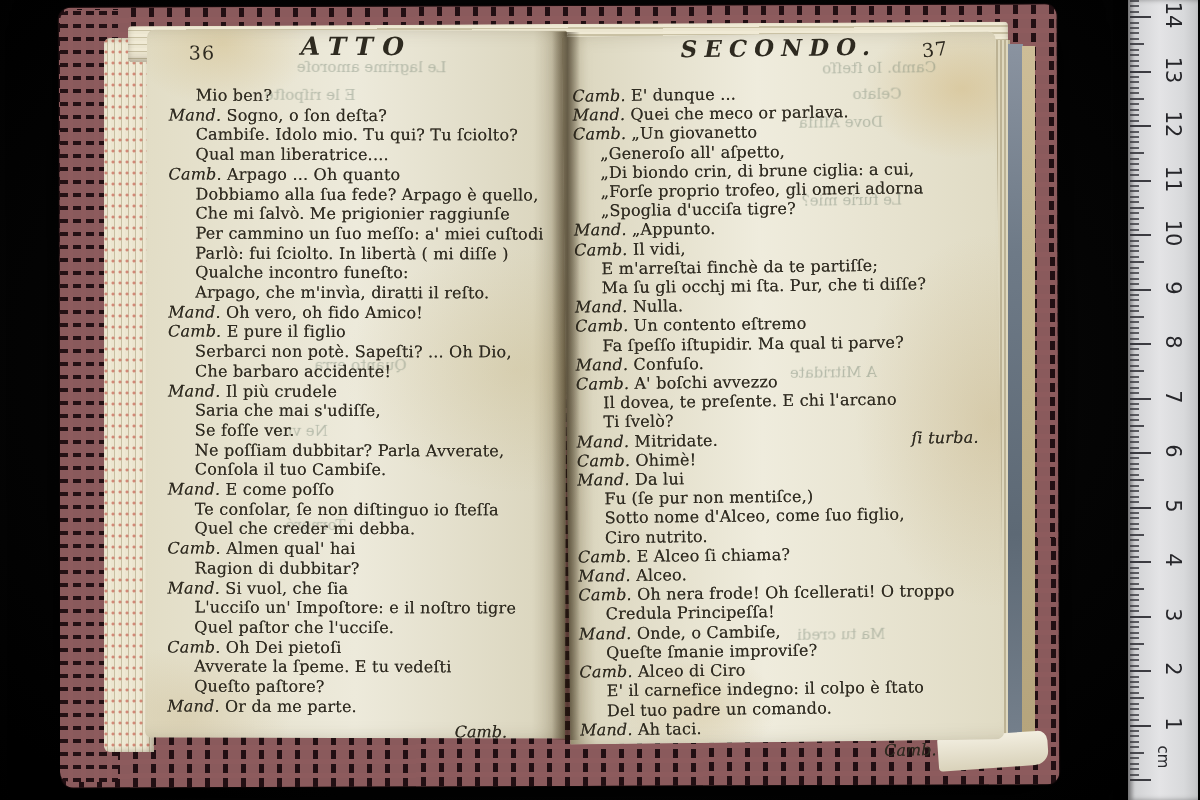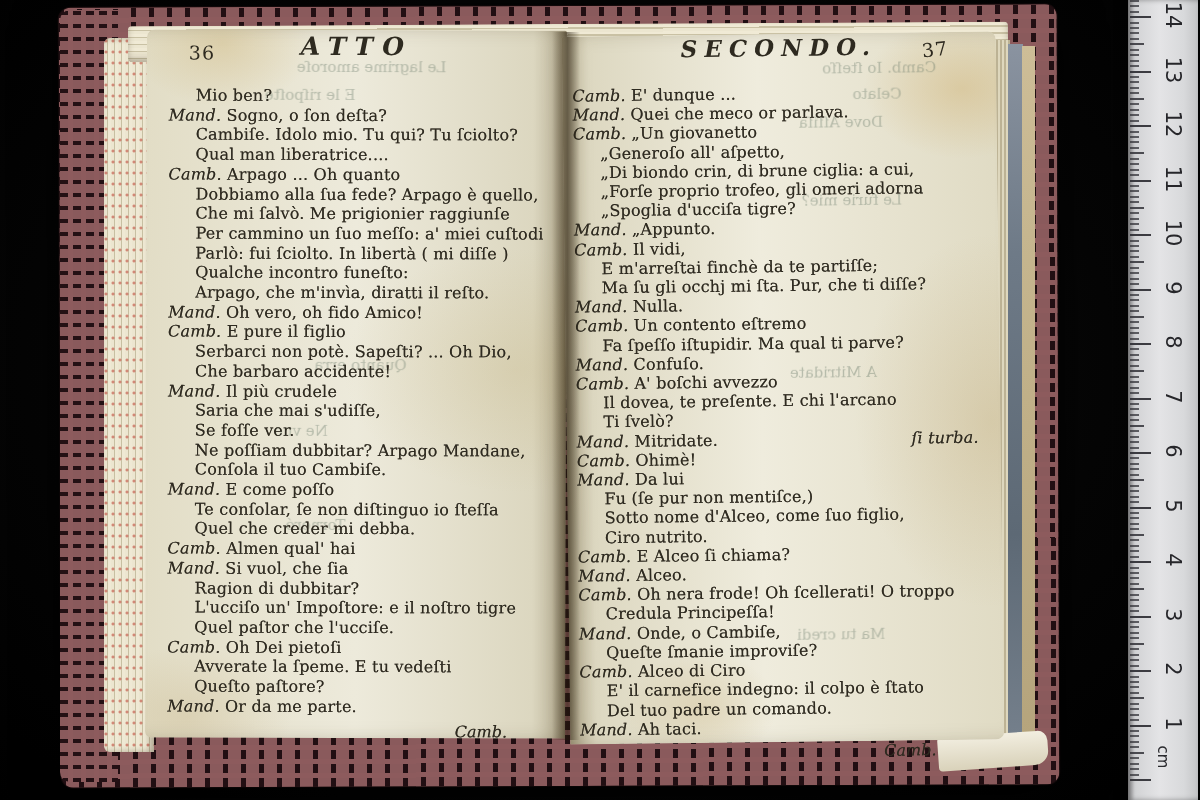--- a/index.html
+++ b/index.html
@@ -139,28 +139,28 @@
           <div class="tline ind"><span>Parlò: fui ſciolto. In libertà ( mi diſſe )</span></div>
           <div class="tline ind"><span>Qualche incontro funeſto:</span></div>
           <div class="tline ind"><span>Arpago, che m'invìa, diratti il reſto.</span></div>
           <div class="tline"><span class="speaker">Mand. </span><span>Oh vero, oh fido Amico!</span></div>
           <div class="tline"><span class="speaker">Camb. </span><span>E pure il figlio</span></div>
           <div class="tline ind"><span>Serbarci non potè. Sapeſti? ... Oh Dio,</span></div>
           <div class="tline ind"><span>Che barbaro accidente!</span></div>
           <div class="tline"><span class="speaker">Mand. </span><span>Il più crudele</span></div>
           <div class="tline ind"><span>Saria che mai s'udiſſe,</span></div>
           <div class="tline ind"><span>Se foſſe ver.</span></div>
-          <div class="tline ind"><span>Ne poſſiam dubbitar? Arpago Mandane,</span></div>
+          <div class="tline ind"><span>Ne poſſiam dubbitar? Parla Avverate,</span></div>
           <div class="tline ind"><span>Conſola il tuo Cambiſe.</span></div>
           <div class="tline"><span class="speaker">Mand. </span><span>E come poſſo</span></div>
           <div class="tline ind"><span>Te conſolar, ſe non diſtinguo io ſteſſa</span></div>
           <div class="tline ind"><span>Quel che creder mi debba.</span></div>
           <div class="tline"><span class="speaker">Camb. </span><span>Almen qual' hai</span></div>
+          <div class="tline ind"><span>Ragion di dubbitar?</span></div>
           <div class="tline"><span class="speaker">Mand. </span><span>Si vuol, che ſia</span></div>
-          <div class="tline ind"><span>Ragion di dubbitar?</span></div>
           <div class="tline ind"><span>L'ucciſo un' Impoſtore: e il noſtro tigre</span></div>
           <div class="tline ind"><span>Quel paſtor che l'ucciſe.</span></div>
           <div class="tline"><span class="speaker">Camb. </span><span>Oh Dei pietoſi</span></div>
           <div class="tline ind"><span>Avverate la ſpeme. E tu vedeſti</span></div>
           <div class="tline ind"><span>Queſto paſtore?</span></div>
           <div class="tline"><span class="speaker">Mand. </span><span>Or da me parte.</span></div>
         </div>
       <div class="catchword">Camb.</div>
     </div>
   </div>

